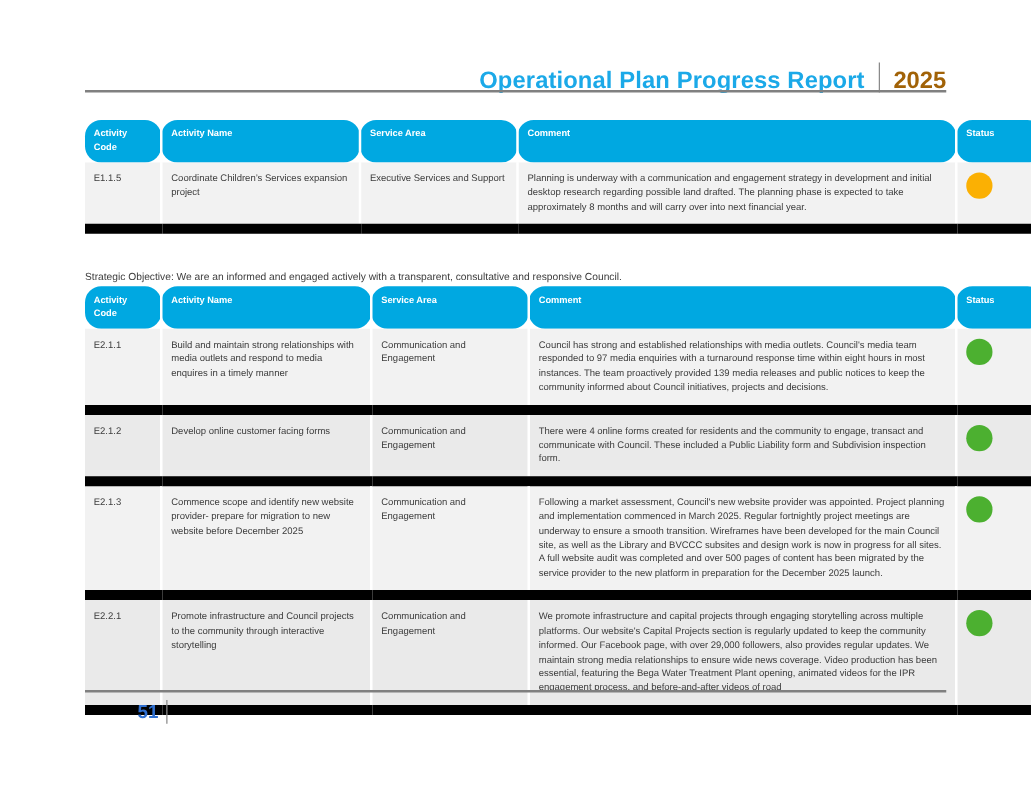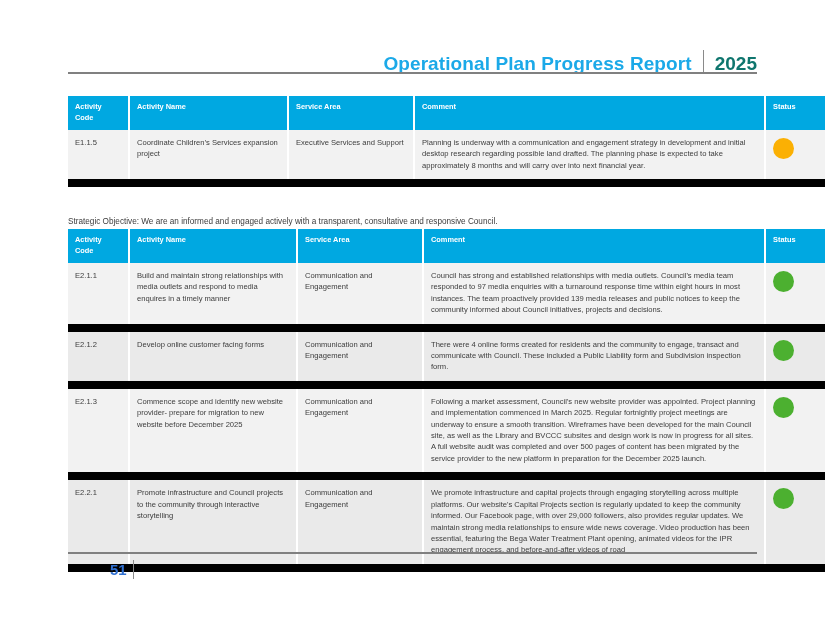--- a/index.html
+++ b/index.html
@@ -48,21 +48,21 @@
     display: inline-block;
     width: 1px;
     height: 24px;
     background: #8a8a8a;
     margin: 0 11px;
     position: relative;
     top: 4px;
   }
   .header-year {
     font-size: 19px;
-    color: #0f766e;
+    color: #a16207;
     font-weight: bold;
     line-height: 22px;
   }
   .header-rule {
     position: absolute;
     left: 68px;
     top: 72px;
     width: 689px;
     height: 2px;
     background: #808080;
@@ -80,20 +80,21 @@
   .tbl thead th {
     background: #00a8e1;
     color: #ffffff;
     font-weight: bold;
     font-size: 7.4px;
     text-align: left;
     vertical-align: top;
     padding: 6px 7px 7px 7px;
     line-height: 10.5px;
     border-right: 2px solid #ffffff;
+    border-radius: 13px;
   }
   .tbl thead th:last-child { border-right: none; }
   .tbl tbody td {
     vertical-align: top;
     padding: 7px 8px 8px 7px;
     line-height: 11.4px;
     color: #3c3c3c;
     border-bottom: 8px solid #000000;
     border-right: 2px solid #ffffff;
   }

